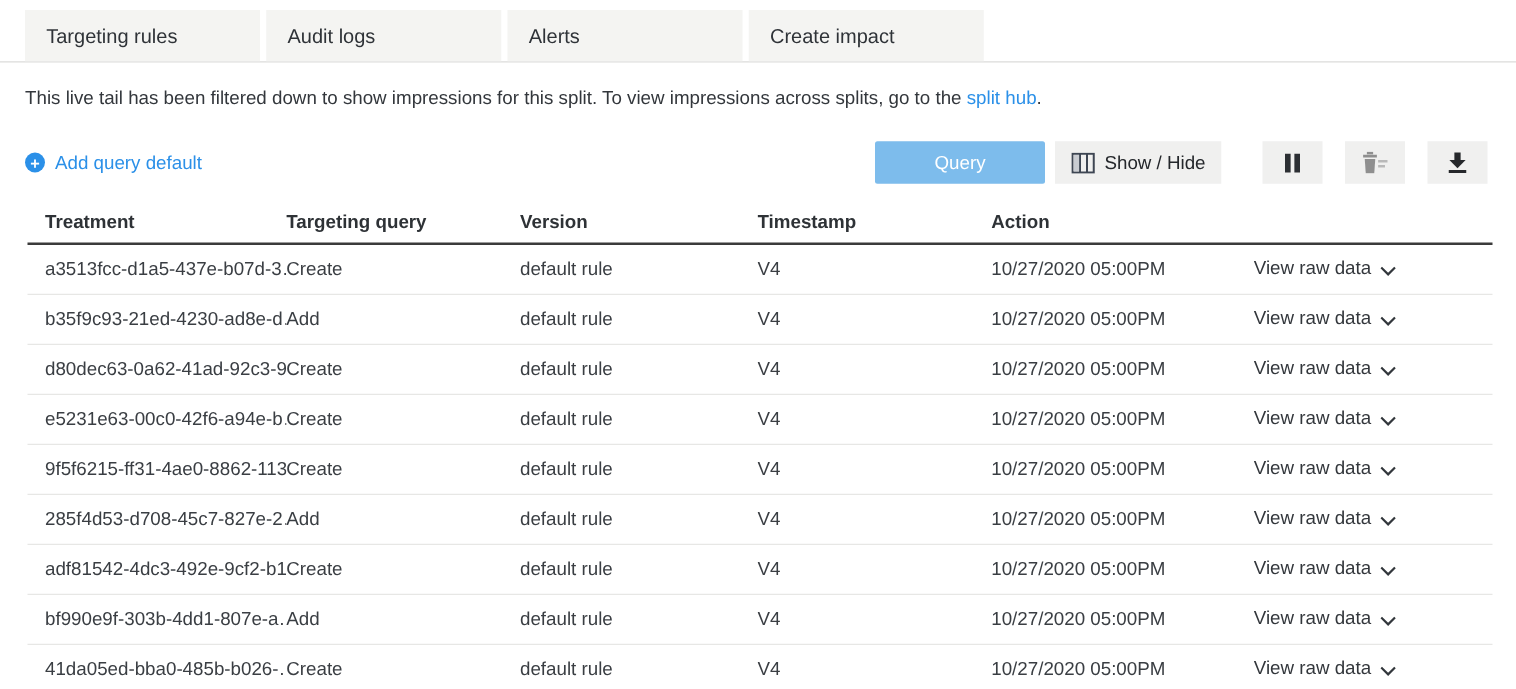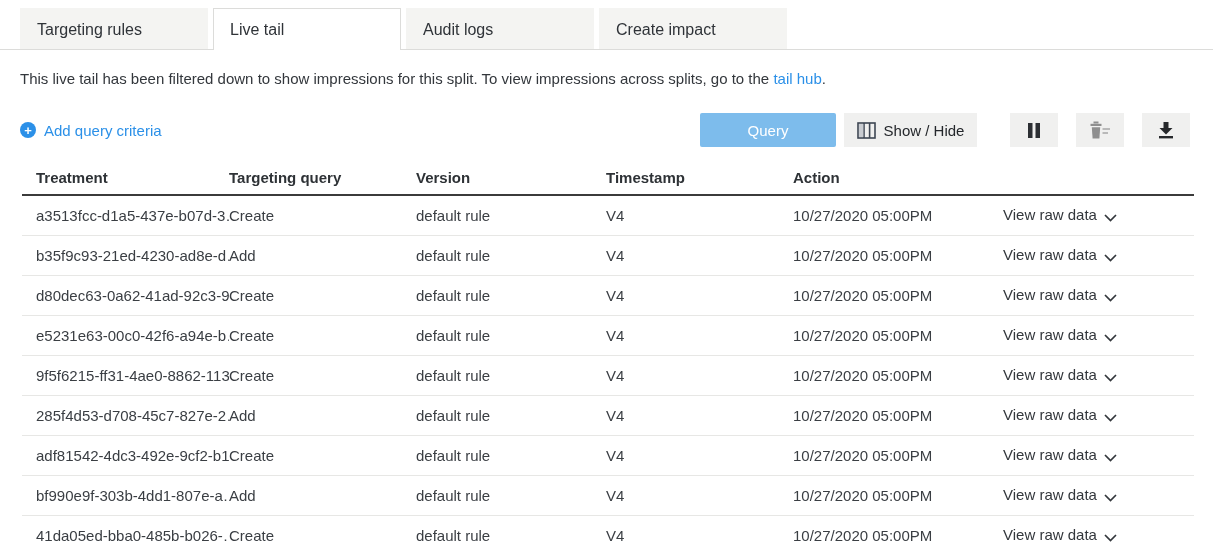--- a/index.html
+++ b/index.html
@@ -91,33 +91,33 @@
   .action-cell{
     display:flex;align-items:flex-start;gap:7px;cursor:pointer;color:#33373c;
   }
   .chev{margin-top:2px;}
 </style>
 </head>
 <body>
 
 <div class="tabbar">
   <div class="tab">Targeting rules</div>
-  <div class="tab active">Live tail</div>
   <div class="tab">Audit logs</div>
+  <div class="tab">Alerts</div>
   <div class="tab">Create impact</div>
 </div>
 
 <div class="description">
-  <span>This live tail has been filtered down to show impressions for this split. To view impressions across splits, go to the </span><a>tail hub</a><span>.</span>
+  <span>This live tail has been filtered down to show impressions for this split. To view impressions across splits, go to the </span><a>split hub</a><span>.</span>
 </div>
 
 <div class="toolbar">
   <div class="add-criteria">
     <span class="plus-circle">+</span>
-    <span>Add query criteria</span>
+    <span>Add query default</span>
   </div>
   <div class="btn-group">
     <button class="btn btn-query">Query</button>
     <button class="btn btn-showhide">
       <span style="display:inline-flex;">
         <svg width="19" height="17" viewBox="0 0 19 17">
             <rect x="1" y="1" width="17" height="15" fill="none" stroke="#3e4653" stroke-width="1.6"></rect>
             <line x1="7" y1="1" x2="7" y2="16" stroke="#3e4653" stroke-width="1.6"></line>
             <line x1="12.6" y1="1" x2="12.6" y2="16" stroke="#3e4653" stroke-width="1.6"></line>
             <rect x="2" y="2" width="4.3" height="13" fill="#c9ccd1"></rect>

